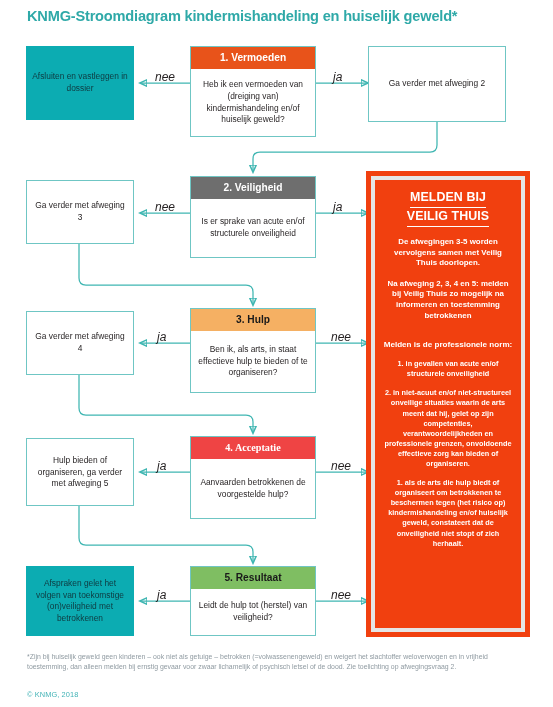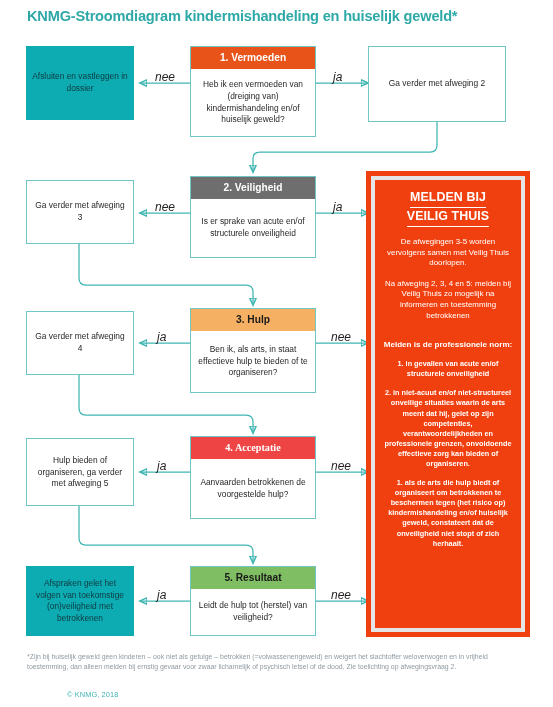--- a/index.html
+++ b/index.html
@@ -88,21 +88,21 @@
     line-height:17px;
     letter-spacing:0.1px;
   }
   .red-title span{
     display:inline-block;
     border-bottom:1.4px solid #ffffff;
     padding-bottom:1px;
   }
   .red-p{
     text-align:center;color:#ffffff;
-    font-size:7.9px;font-weight:normal;
+    font-size:7.9px;font-weight:bold;
     line-height:10.6px;
     margin-top:10px;
   }
   .red-norm{
     text-align:center;color:#ffffff;
     font-size:8.1px;font-weight:bold;
     line-height:11px;
     margin-top:18px;
   }
   .red-li{
@@ -124,21 +124,20 @@
   .footnote{
     position:absolute;left:27px;top:652px;width:500px;
     font-size:6.9px;line-height:10.4px;
     color:#8f9aa1;
   }
   .copyright{
     position:absolute;left:27px;top:690px;
     font-size:7.4px;
     color:#43b3b6;
     letter-spacing:0.1px;
-    margin-left:40px;
   }
 
   svg.edges{position:absolute;left:0;top:0;width:553px;height:707px;pointer-events:none;}
   svg.edges path,svg.edges line{fill:none;stroke:#3fb6b2;stroke-width:1.25px;}
 </style>
 </head>
 <body>
 
 <div id="chart">
 

